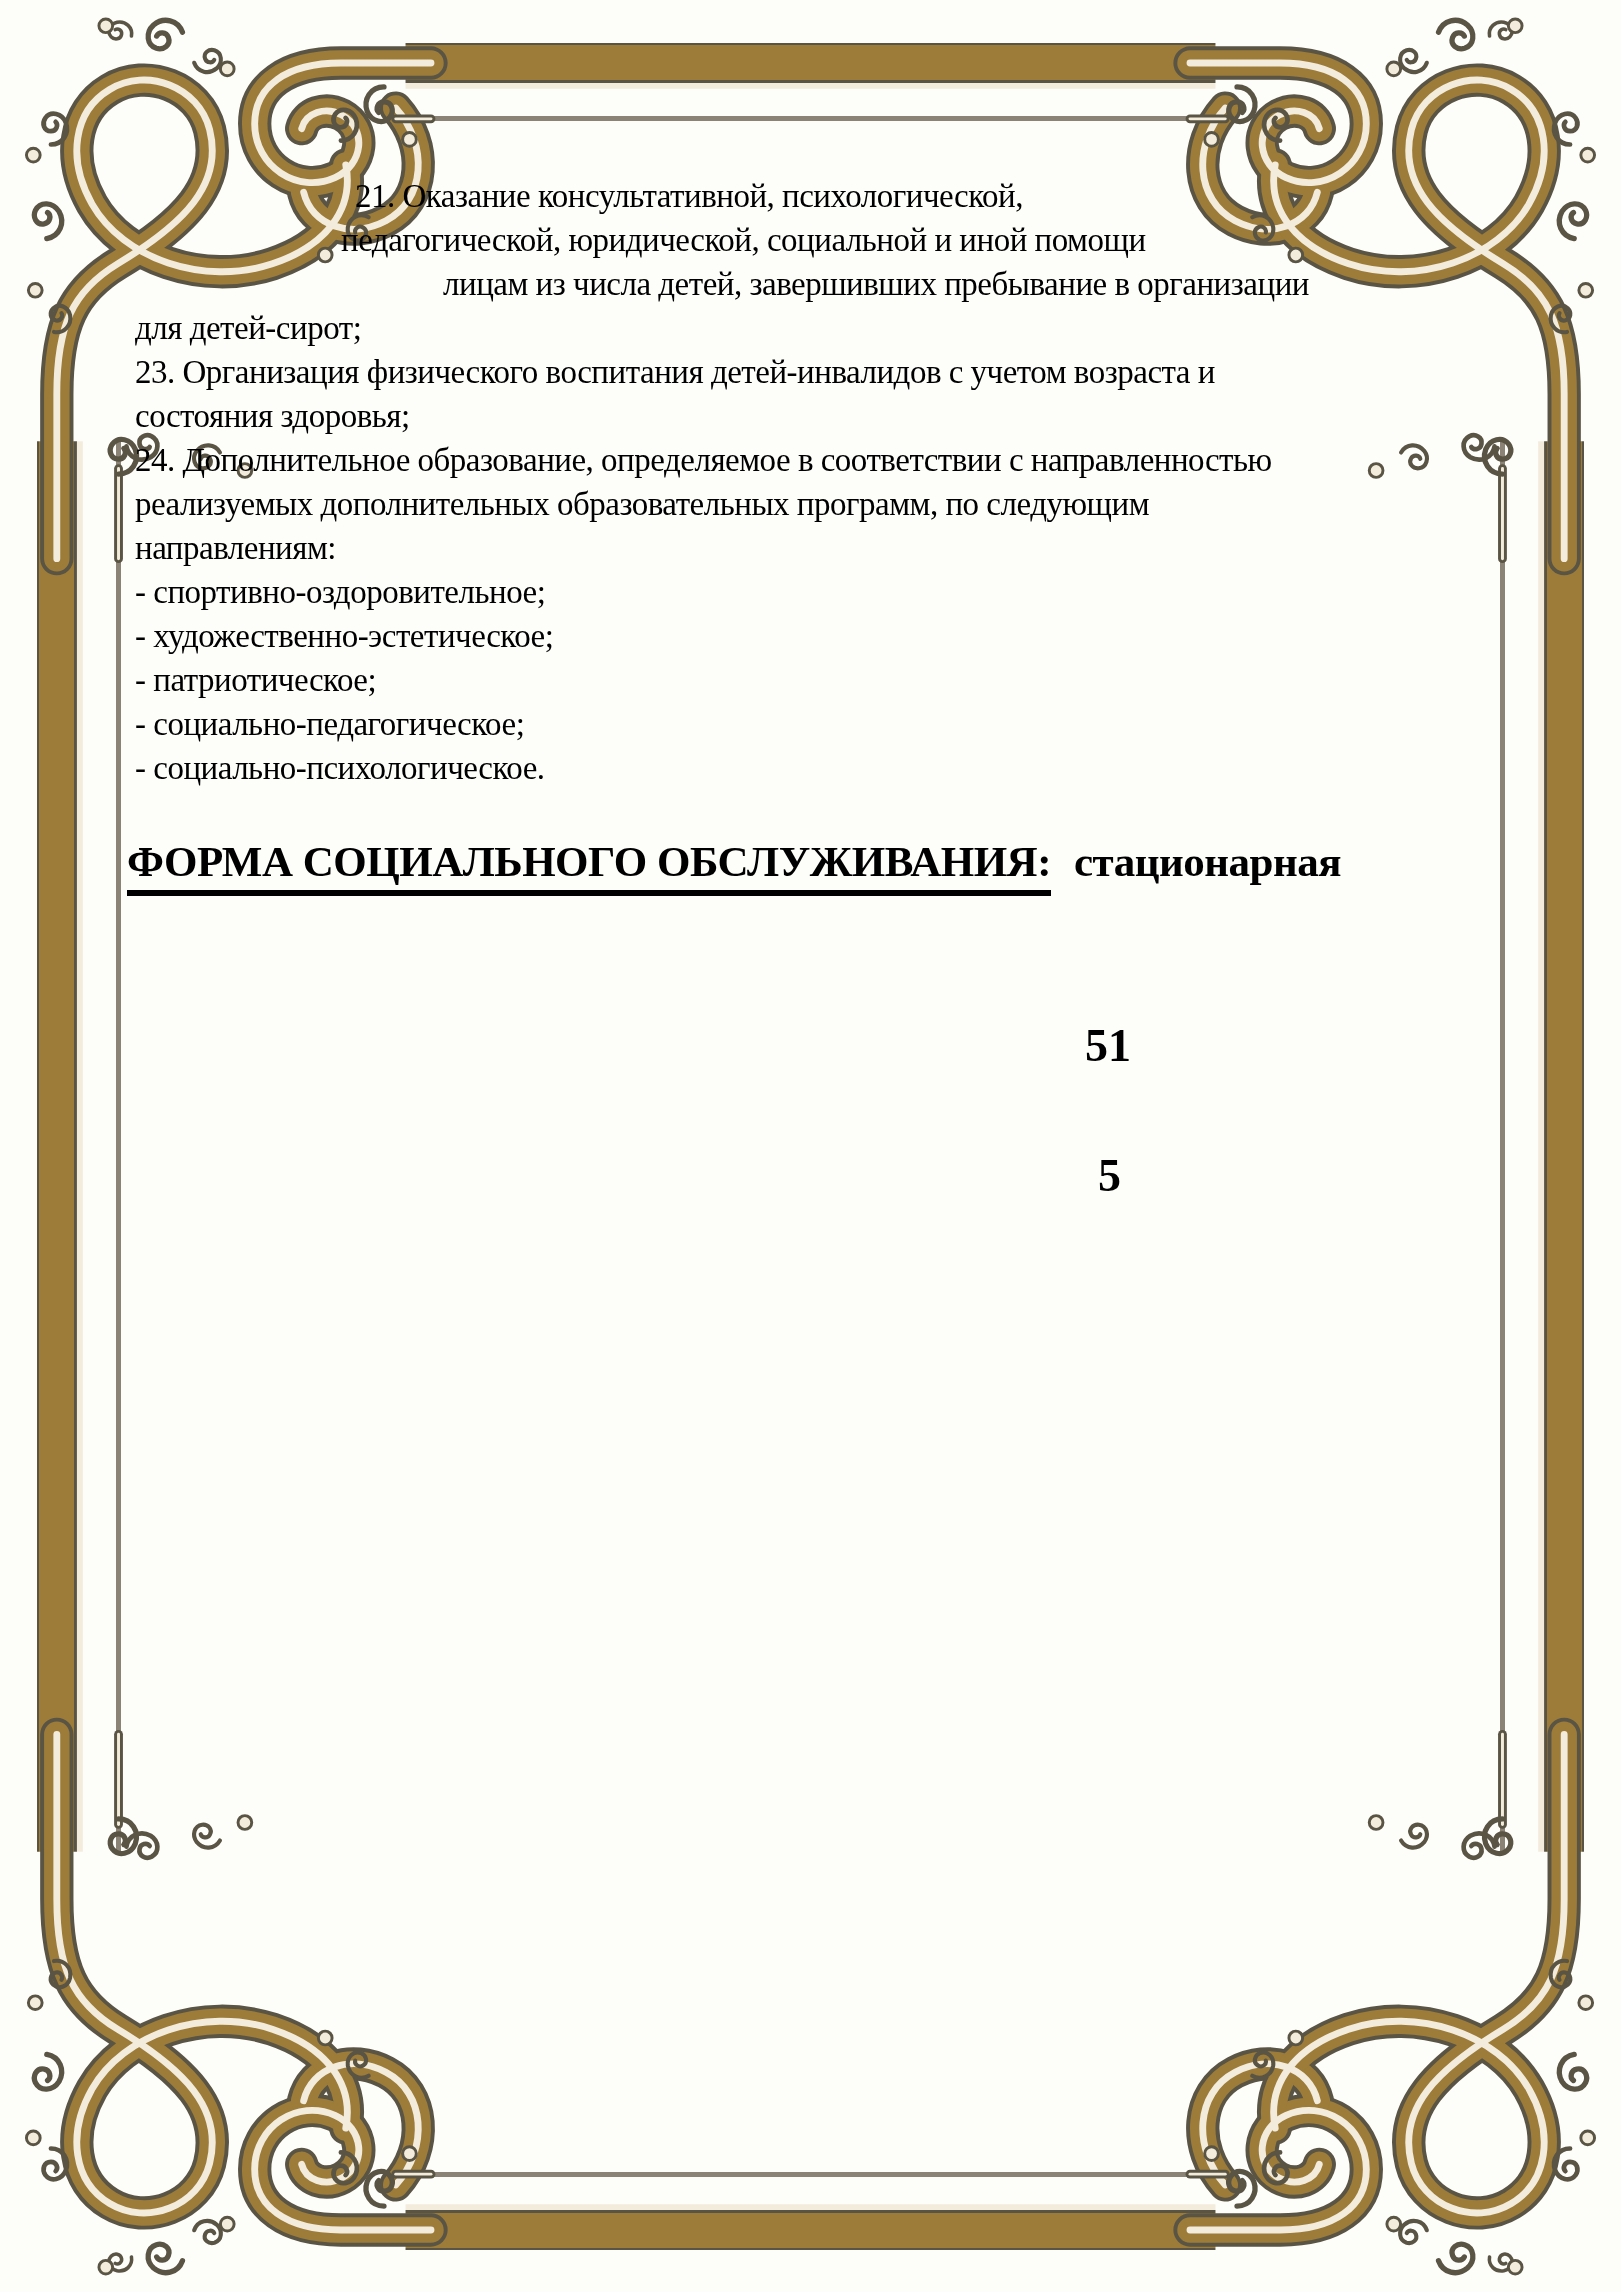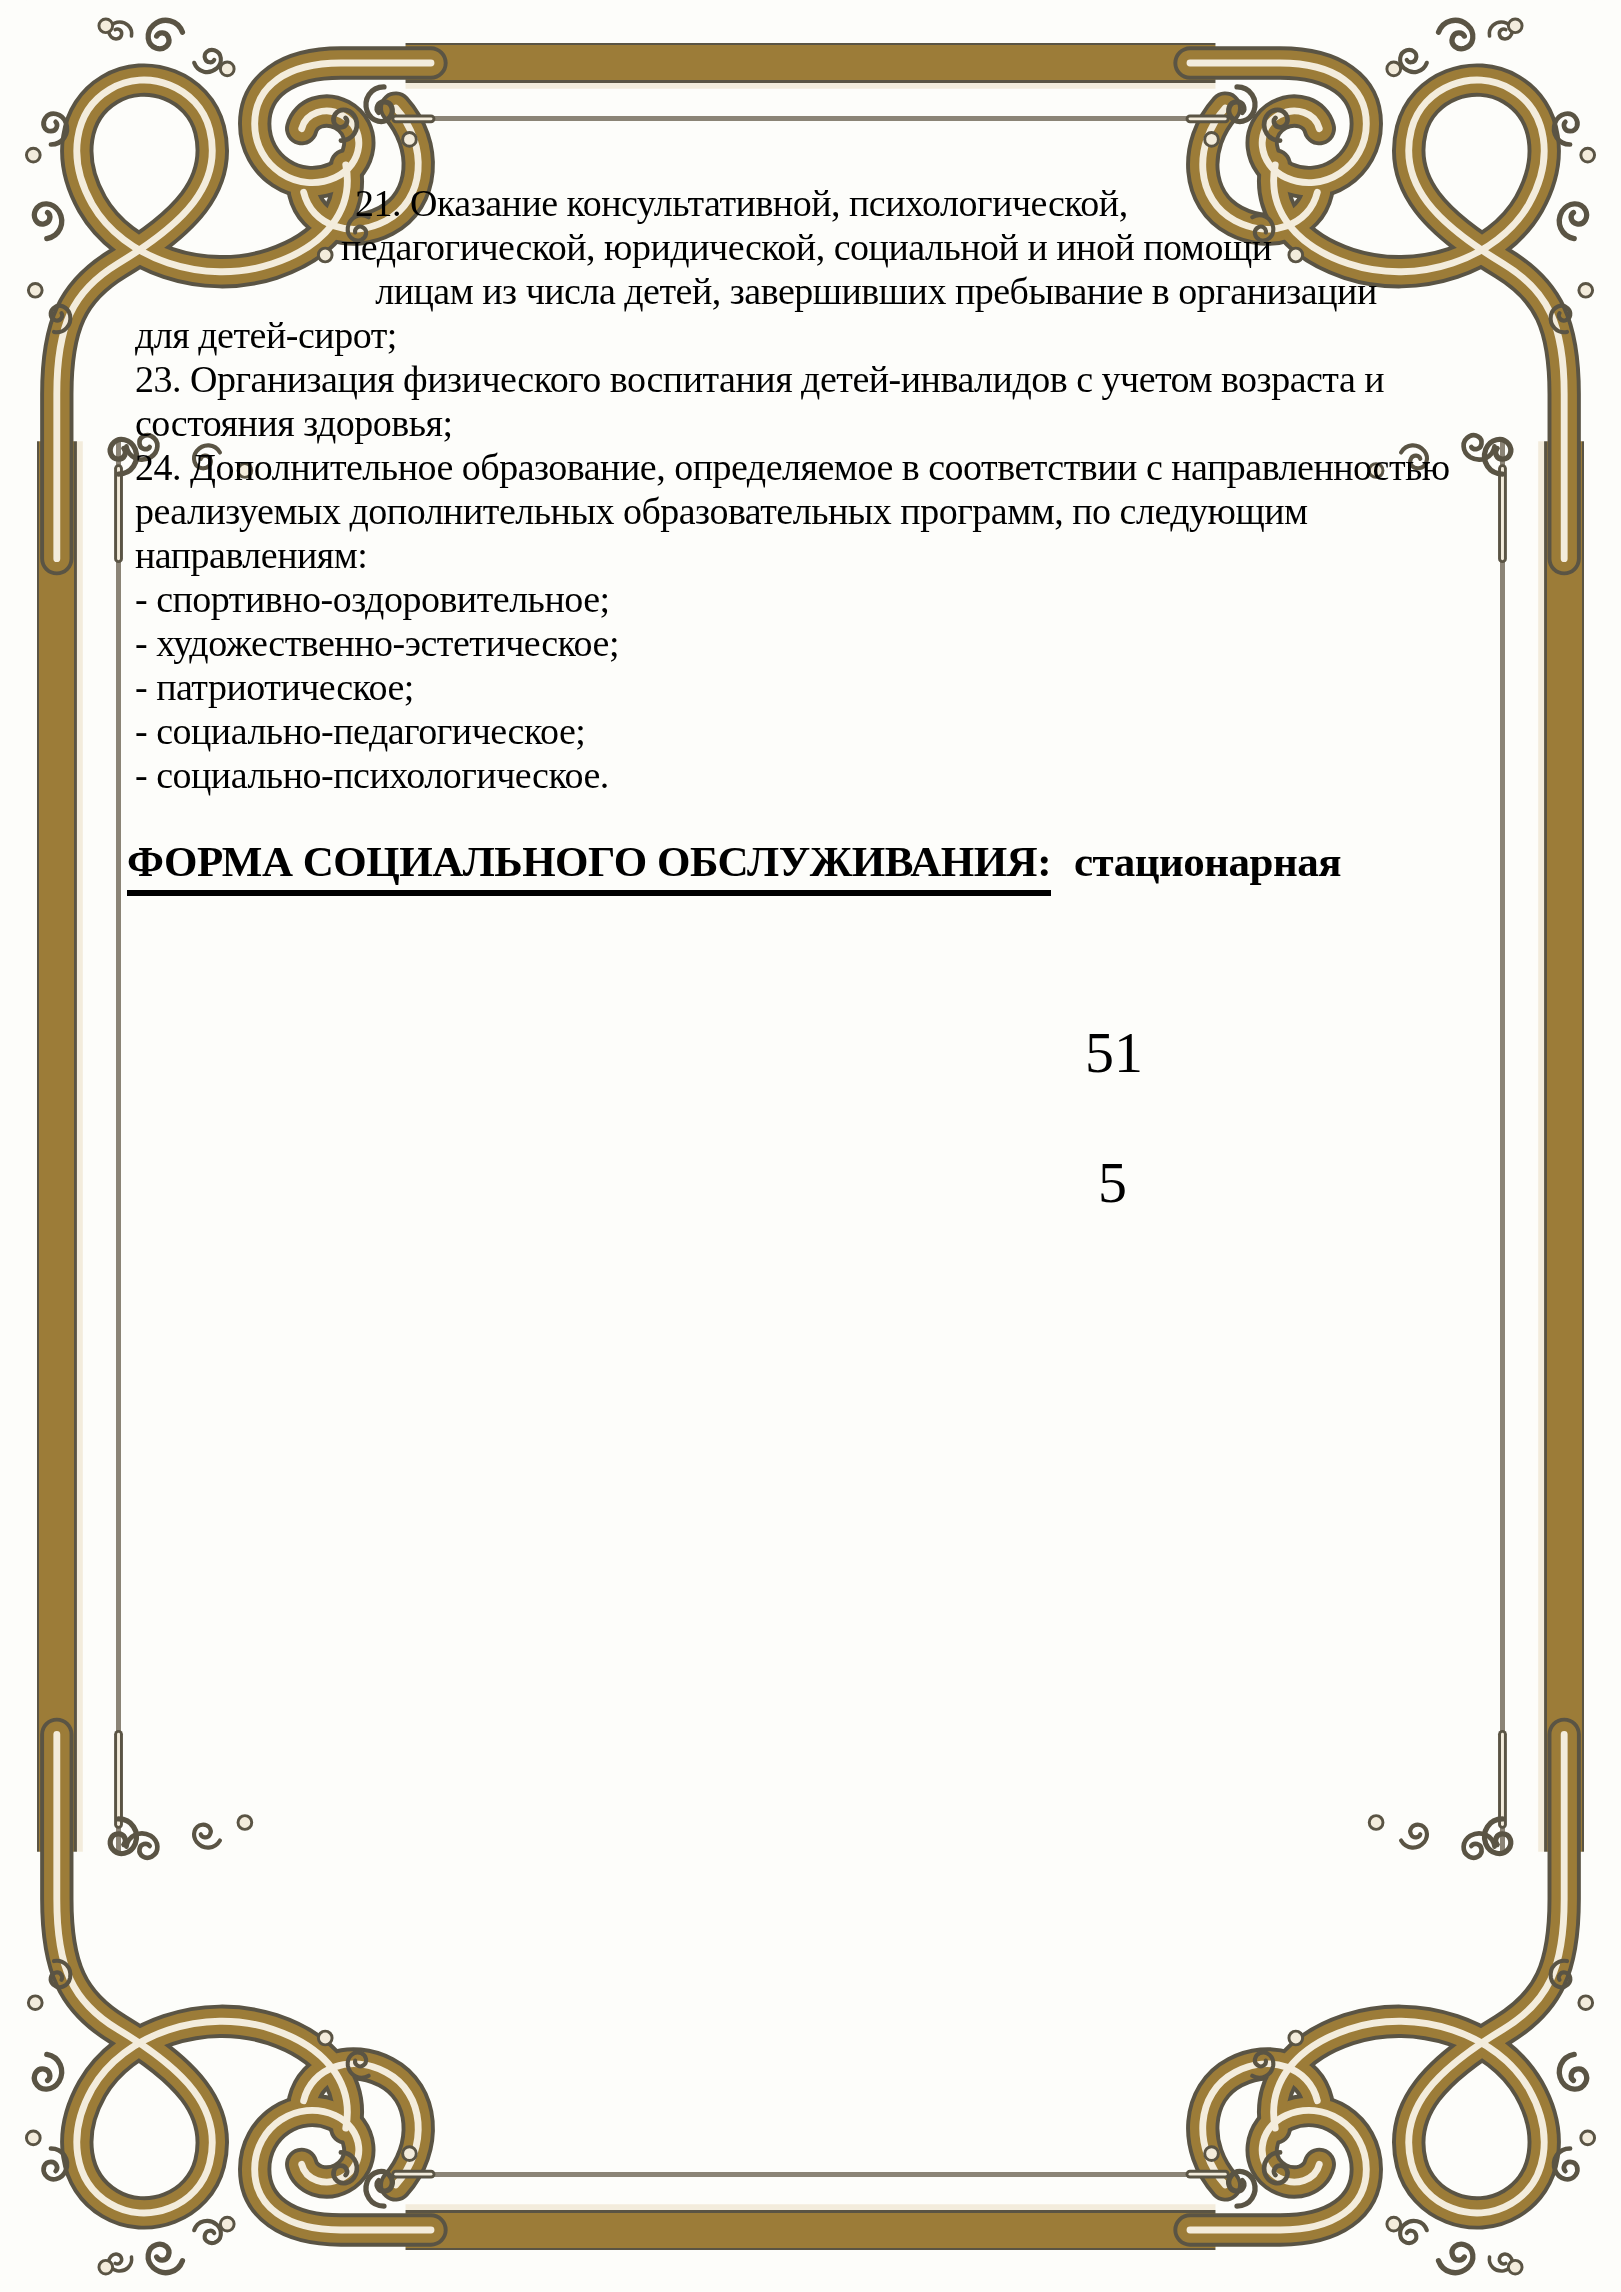--- a/index.html
+++ b/index.html
@@ -38,22 +38,22 @@
   .orn-tr{top:0;right:0;transform:scaleX(-1);}
   .orn-bl{bottom:0;left:0;transform:scaleY(-1);}
   .orn-br{bottom:0;right:0;transform:scale(-1,-1);}
   .s-dark{stroke:var(--dark);fill:none;stroke-linecap:round;}
   .s-gold{stroke:var(--gold);fill:none;stroke-linecap:round;}
   .s-cream{stroke:var(--cream);fill:none;stroke-linecap:round;}
   .dot{fill:var(--cream);stroke:var(--dark);stroke-width:3;}
   
   .bodytext{
     position:absolute;
-    top:181px;left:135px;width:1353px;
-    font-size:38px;line-height:44px;
+    top:174px;left:135px;width:1353px;
+    font-size:33px;line-height:44px;
     letter-spacing:-0.5px;
     white-space:nowrap;
   }
   .ln{height:44px;}
   .ind-a{padding-left:220px;}
   .ind-b{padding-left:206px;}
   .ind-c{padding-left:129px;text-align:center;}
   .ind-d{padding-left:100px;}
   
   .h{
@@ -66,21 +66,21 @@
     border-bottom:6.9px solid var(--ink);
     padding-bottom:3.9px;
   }
   .h-form{top:837px;}
   .h-form .val{margin-left:23px;}
   .h-count1{top:961px;}
   .h-count2{top:1019px;}
   .h-free{top:1151px;}
   .num{
     position:absolute;
-    font-size:58px;font-weight:normal;
+    font-size:46px;font-weight:bold;
     white-space:nowrap;
   }
   .num-51{top:1019px;left:1085px;}
   .num-5{top:1149px;left:1098px;}
 </style>
 </head>
 <body>
 
 <svg width="0" height="0" style="position:absolute">
   <defs>

